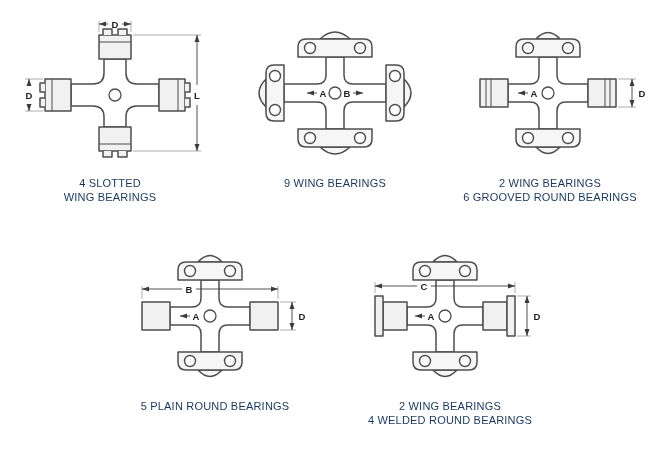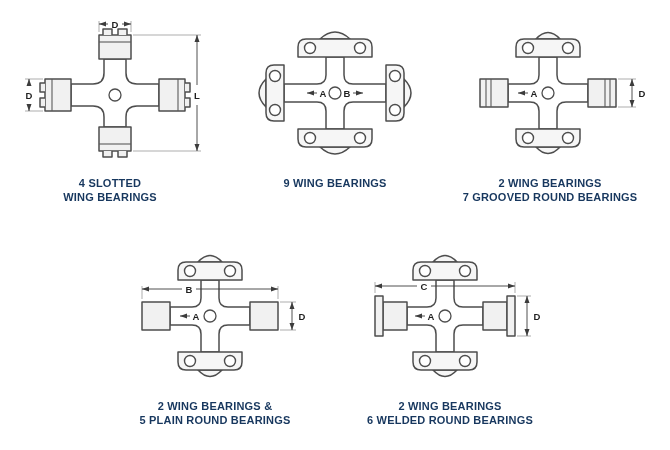--- a/index.html
+++ b/index.html
@@ -9,21 +9,21 @@
   }
   .fig { position:absolute; display:flex; flex-direction:column; align-items:center; }
   .fig1 { left:15px;  top:13px;  width:190px; }
   .fig2 { left:240px; top:13px;  width:190px; }
   .fig3 { left:450px; top:13px;  width:200px; }
   .fig4 { left:110px; top:236px; width:210px; }
   .fig5 { left:345px; top:236px; width:210px; }
   .caption {
     margin-top:3px; text-align:center;
     color:var(--cap-color, #17375e);
-    font-weight:bold; font-size:11px; line-height:14px; letter-spacing:.2px;
+    font-weight:normal; font-size:11px; line-height:14px; letter-spacing:.2px;
   }
   .caption span { display:block; }
   
   .body-outline { fill:#ffffff; stroke:#4d4d4d; stroke-width:1.5; stroke-linejoin:round; }
   .cup  { fill:#f1f1f1; stroke:#4d4d4d; stroke-width:1.5; stroke-linejoin:round; }
   .wing { fill:#f6f6f6; stroke:#4d4d4d; stroke-width:1.5; stroke-linejoin:round; }
   .hole { fill:#ffffff; stroke:#4d4d4d; stroke-width:1.4; }
   .hub  { fill:#ffffff; stroke:#4d4d4d; stroke-width:1.3; }
   .detail { fill:none; stroke:#5a5a5a; stroke-width:1.1; }
   .dim  { stroke:#3c3c3c; stroke-width:0.9; fill:none; }
@@ -170,21 +170,21 @@
         <text class="dimtext" x="84" y="84" text-anchor="middle">A</text>
       </g>
       <g>
         <path class="ext" d="M168,66 H186 M168,94 H186"></path>
         <path class="dim" d="M182,66 V94" marker-start="url(#arr)" marker-end="url(#arr)"></path>
         <text class="dimtext" x="192" y="83.5" text-anchor="middle">D</text>
       </g>
     </svg>
     <div class="caption">
       <span>2 WING BEARINGS</span>
-      <span>7 GROOVED ROUND BEARINGS</span>
+      <span>6 GROOVED ROUND BEARINGS</span>
     </div>
   </div>
 
   <div class="fig fig4">
     <svg width="210" height="160" viewBox="0 0 210 160">
       <g>
         <path class="body-outline" d="M91,44 V62 Q91,71 82,71 H60 V89 H82 Q91,89 91,98 V116 H109 V98 Q109,89 118,89 H140 V71 H118 Q109,71 109,62 V44 Z"></path>
       </g>
       <g>
         <path class="wing" d="M88,26 Q100,13 112,26 Z"></path>
@@ -215,21 +215,20 @@
         <path class="dim" d="M86,53 H168" marker-end="url(#arr)"></path>
         <text class="dimtext" x="79" y="56.5" text-anchor="middle">B</text>
       </g>
       <g>
         <path class="ext" d="M170,66 H186 M170,94 H186"></path>
         <path class="dim" d="M182,66 V94" marker-start="url(#arr)" marker-end="url(#arr)"></path>
         <text class="dimtext" x="192" y="83.5" text-anchor="middle">D</text>
       </g>
     </svg>
     <div class="caption">
-      <span>2 WING BEARINGS &amp;</span>
       <span>5 PLAIN ROUND BEARINGS</span>
     </div>
   </div>
 
   <div class="fig fig5">
     <svg width="210" height="160" viewBox="0 0 210 160">
       <g>
         <path class="body-outline" d="M91,44 V62 Q91,71 82,71 H62 V89 H82 Q91,89 91,98 V116 H109 V98 Q109,89 118,89 H138 V71 H118 Q109,71 109,62 V44 Z"></path>
       </g>
       <g>
@@ -264,17 +263,17 @@
         <text class="dimtext" x="79" y="53.5" text-anchor="middle">C</text>
       </g>
       <g>
         <path class="ext" d="M172,60 H186 M172,100 H186"></path>
         <path class="dim" d="M182,60 V100" marker-start="url(#arr)" marker-end="url(#arr)"></path>
         <text class="dimtext" x="192" y="83.5" text-anchor="middle">D</text>
       </g>
     </svg>
     <div class="caption">
       <span>2 WING BEARINGS</span>
-      <span>6 WELDED ROUND BEARINGS</span>
+      <span>4 WELDED ROUND BEARINGS</span>
     </div>
   </div>
 
 </div>
 
 </body></html>

